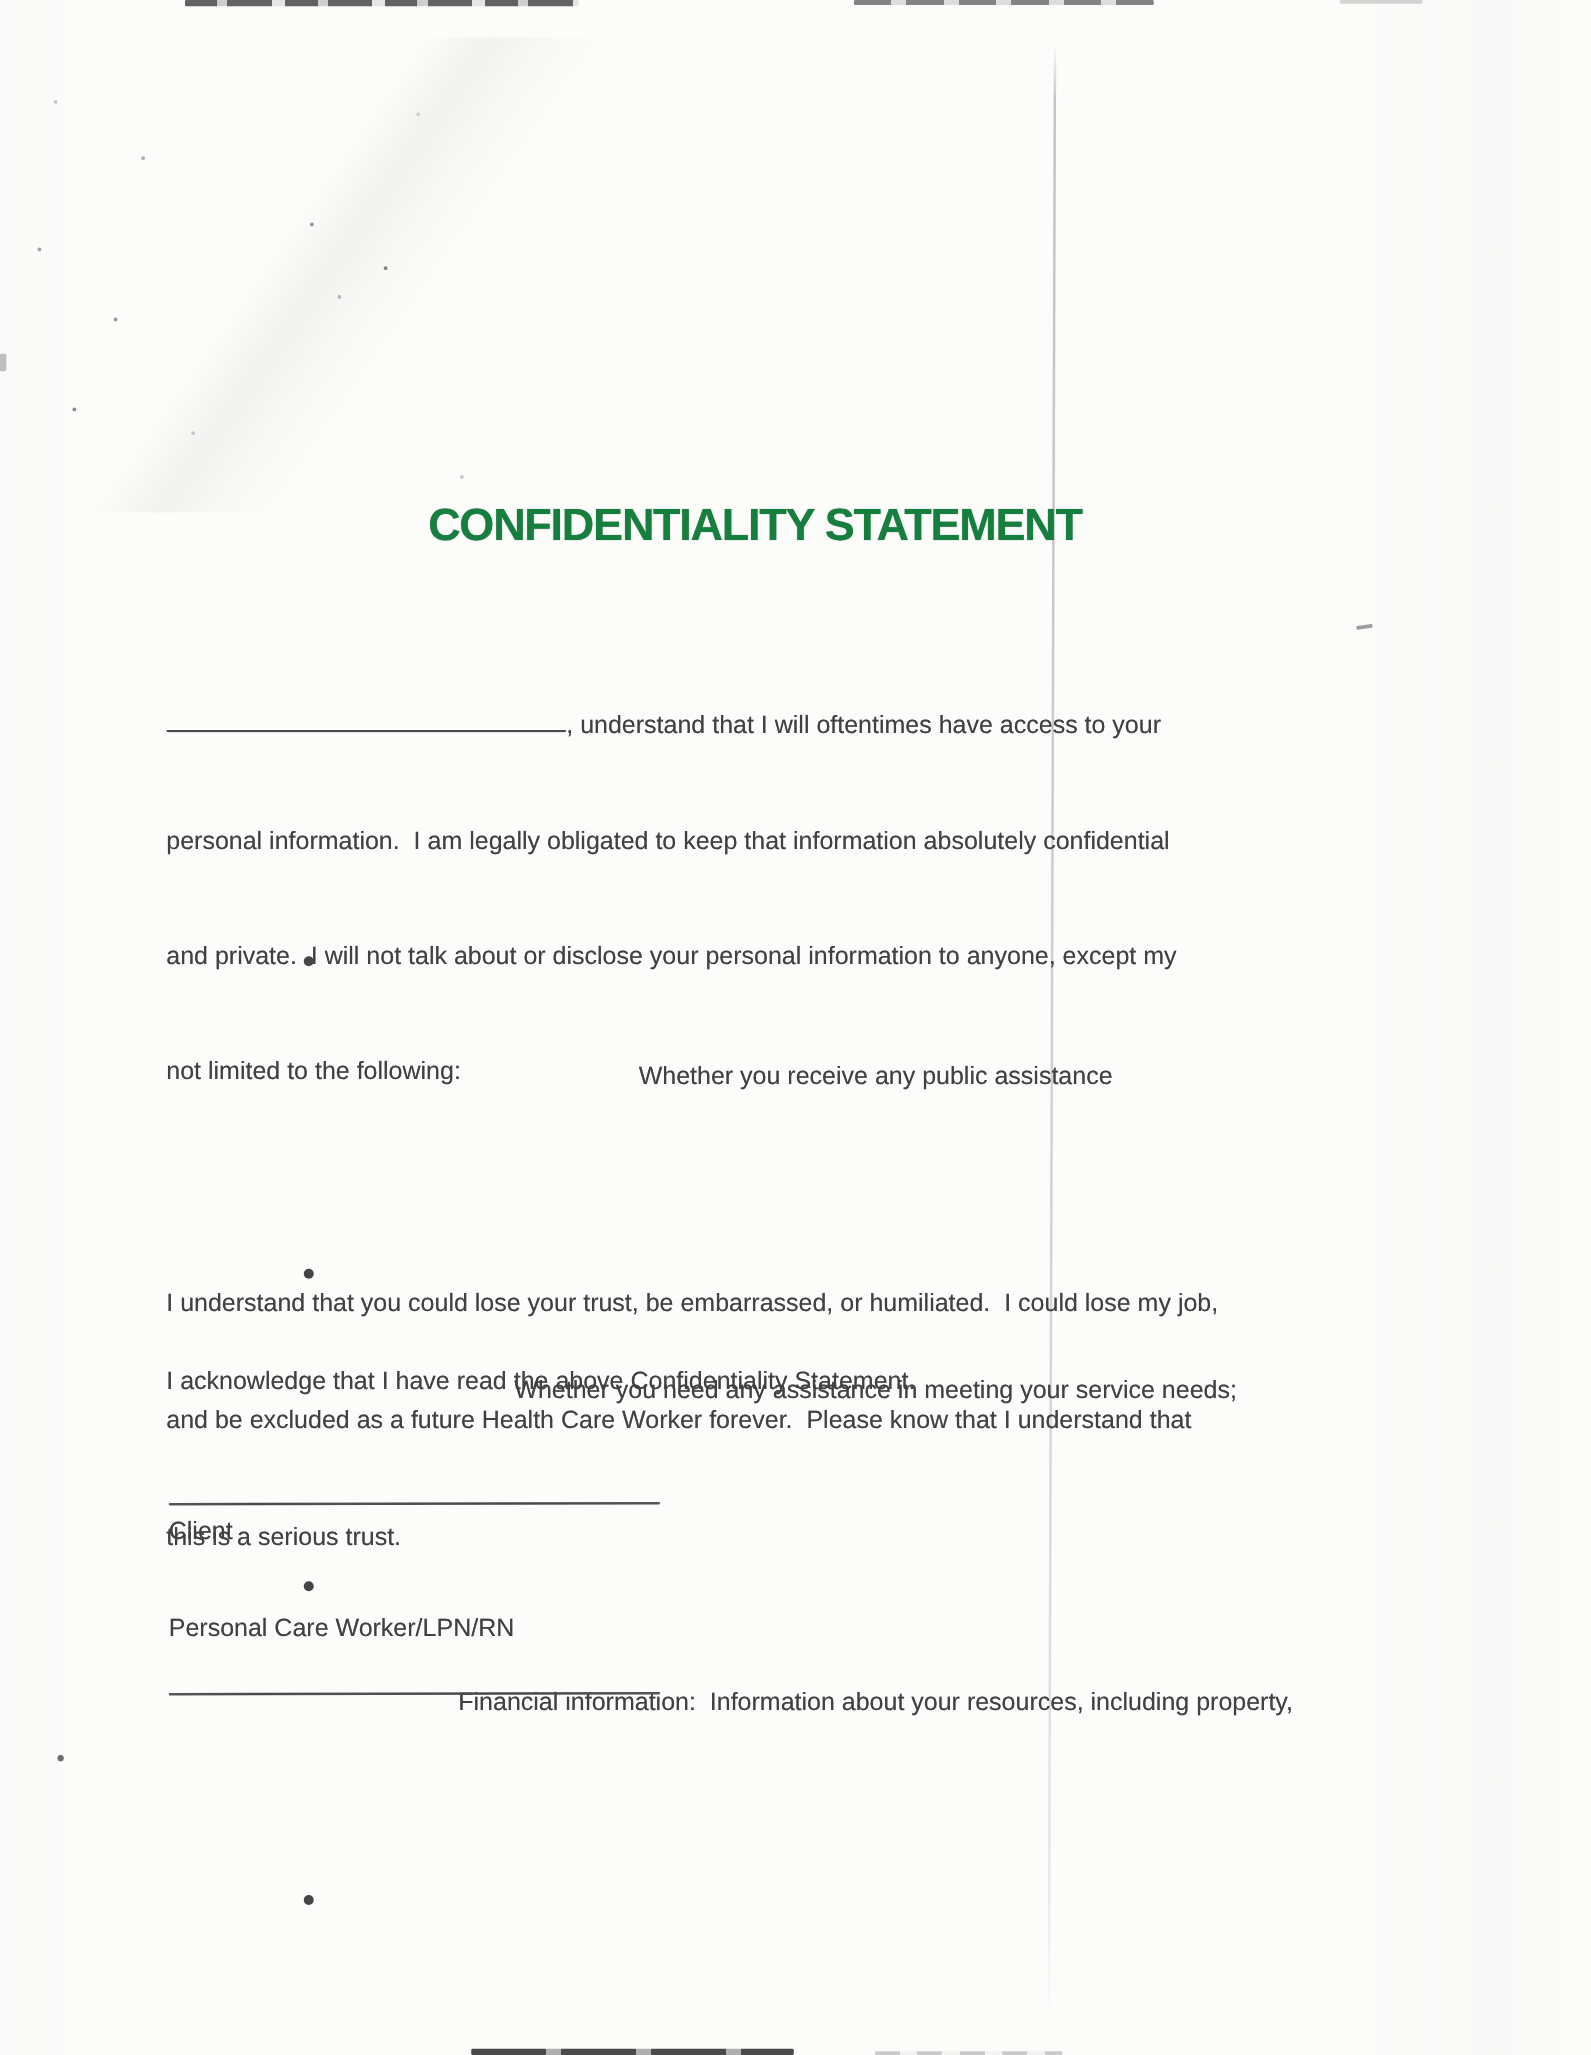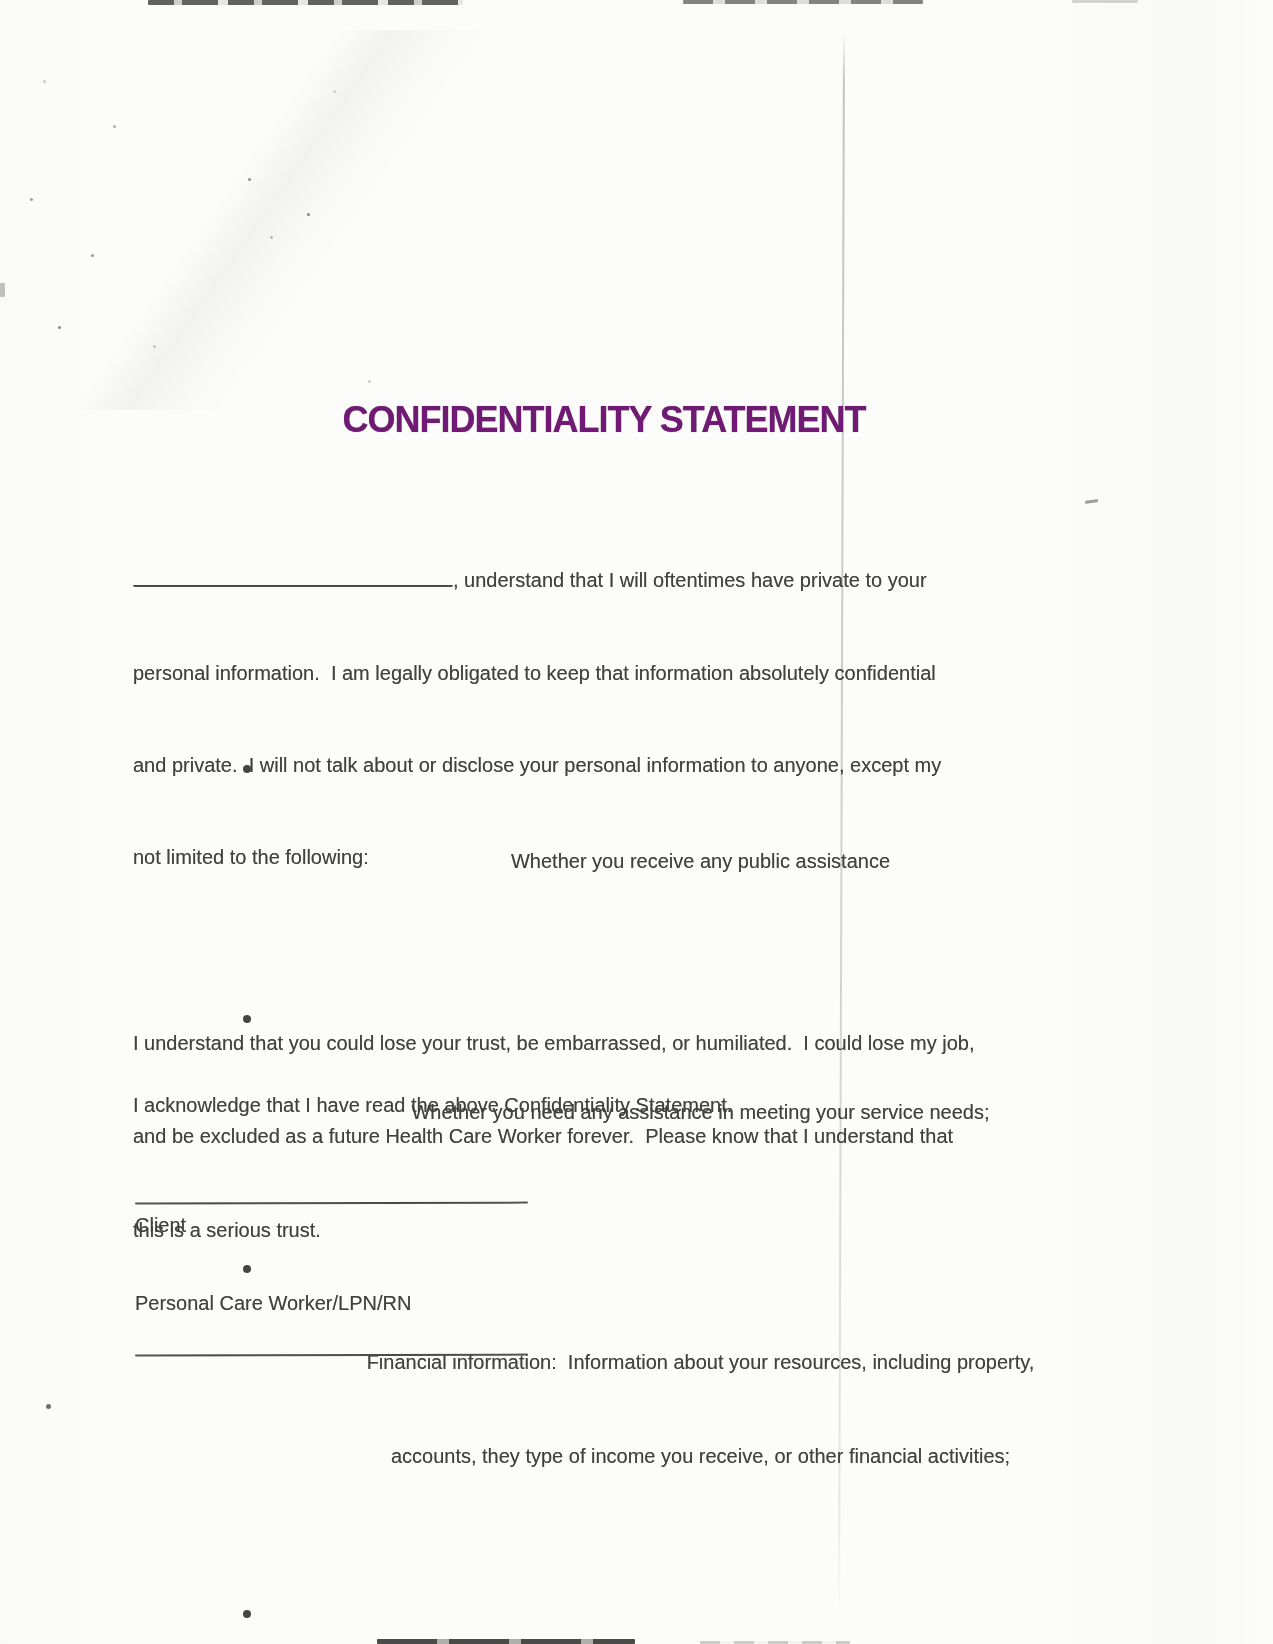--- a/index.html
+++ b/index.html
@@ -13,21 +13,21 @@
   .doc-text{
     white-space:pre-wrap;
     color:#414141;
     font-size:20px;
     text-shadow:0 0 0.5px rgba(65,65,65,0.55);
   }
   .title{
     position:absolute;left:133px;top:399px;width:942px;
     text-align:center;
     font-size:36px;font-weight:bold;letter-spacing:-1px;
-    color:#701a75;
+    color:#15803d;
     text-shadow:0 0 0.8px rgba(55,55,55,0.7);
     z-index:2;
   }
   .intro{position:absolute;left:133px;top:504px;width:990px;line-height:30.7px;z-index:2;}
   .blank-line{
     display:inline-block;width:320px;height:15px;
     border-bottom:2.2px solid #4a4a4a;
     border-radius:2px;
   }
   .bullets{position:absolute;left:133px;top:690px;width:990px;line-height:31.3px;z-index:2;}
@@ -142,39 +142,38 @@
 <div class="edge-mark bottom-edge-a"></div>
 <div class="edge-mark bottom-edge-b"></div>
 <div class="edge-mark left-edge-mark"></div>
 <div class="edge-mark dash-artifact"></div>
 <div class="edge-mark dot-artifact"></div>
 <div class="speckles"></div>
 
 <div class="title">CONFIDENTIALITY STATEMENT</div>
 
 <div class="intro doc-text">
-  <div><span class="blank-line"></span><span>, understand that I will oftentimes have private to your</span></div>
+  <div><span class="blank-line"></span><span>, understand that I will oftentimes have access to your</span></div>
   <div>personal information.  I am legally obligated to keep that information absolutely confidential</div>
   <div>and private.  I will not talk about or disclose your personal information to anyone, except my</div>
   <div>not limited to the following:</div>
 </div>
 
 <div class="bullets doc-text">
   <div class="bullet-item">
     <span class="bullet-dot"></span>
     <div>Whether you receive any public assistance</div>
   </div>
   <div class="bullet-item">
     <span class="bullet-dot"></span>
     <div>Whether you need any assistance in meeting your service needs;</div>
   </div>
   <div class="bullet-item">
     <span class="bullet-dot"></span>
     <div>Financial information:  Information about your resources, including property,</div>
-    <div>accounts, they type of income you receive, or other financial activities;</div>
   </div>
   <div class="bullet-item">
     <span class="bullet-dot"></span>
     
     
   </div>
   
 </div>
 
 <div class="para2 doc-text">

